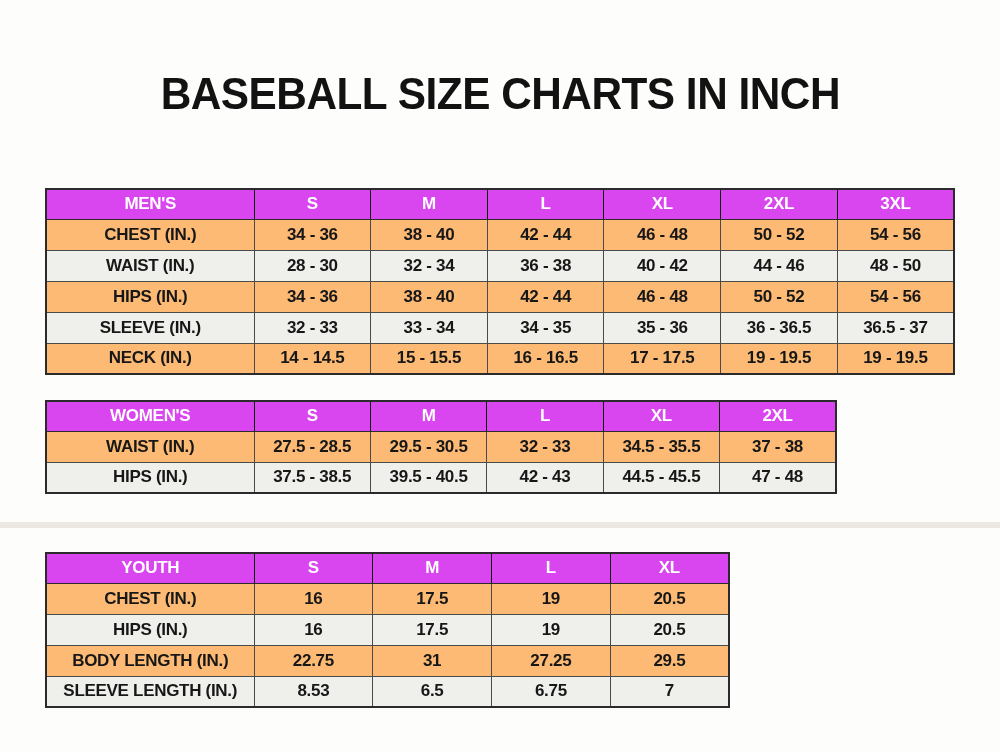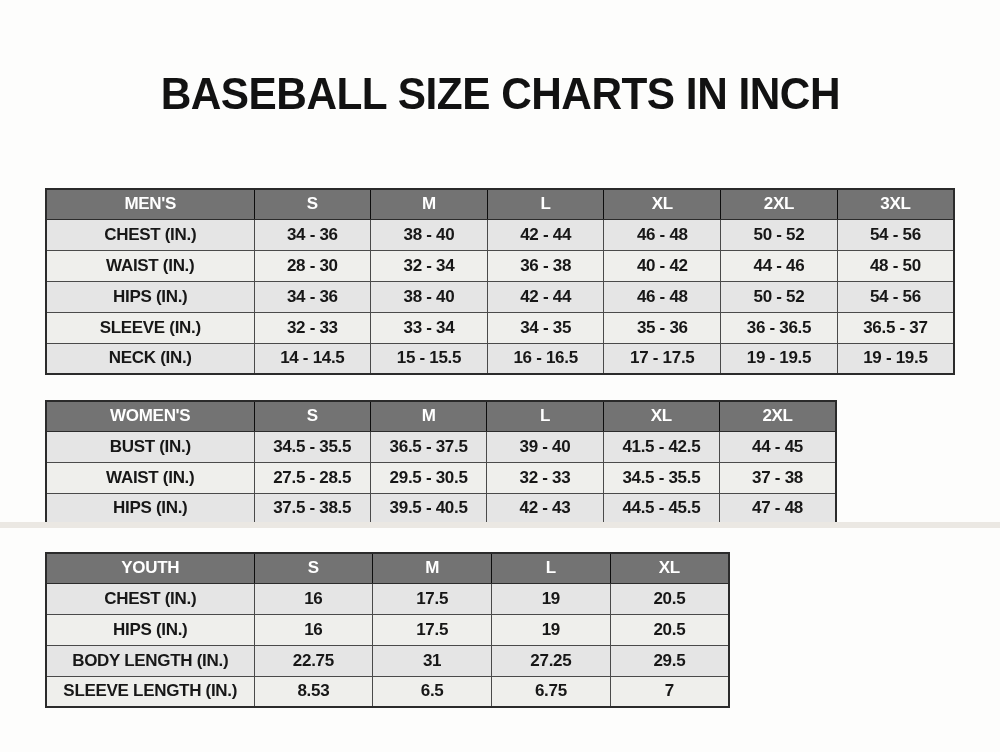--- a/index.html
+++ b/index.html
@@ -54,29 +54,29 @@
     border: 1px solid #4a4a4a;
     text-align: center;
     vertical-align: middle;
     font-weight: 700;
     letter-spacing: -0.3px;
     overflow: hidden;
     white-space: nowrap;
   }
 
   table.size-table thead th {
-    background: #737373;
+    background: #d946ef;
     color: #ffffff;
     height: 30px;
     font-size: 17px;
     border-color: #0d0d0d;
     border-bottom-color: #2b2b2b;
   }
 
-  table.size-table tbody tr { background: #e5e5e5; }
+  table.size-table tbody tr { background: #fdba74; }
   table.size-table tbody tr:nth-child(even) { background: #efefec; }
 
   table.size-table tbody th,
   table.size-table tbody td {
     height: 31px;
     font-size: 17px;
     color: #171717;
   }
 
   .bottom-strip {
@@ -181,28 +181,20 @@
           <th>WOMEN'S</th>
           <th>S</th>
           <th>M</th>
           <th>L</th>
           <th>XL</th>
           <th>2XL</th>
         </tr>
       </thead>
       <tbody>
         <tr>
-          <th>BUST (IN.)</th>
-          <td>34.5 - 35.5</td>
-          <td>36.5 - 37.5</td>
-          <td>39 - 40</td>
-          <td>41.5 - 42.5</td>
-          <td>44 - 45</td>
-        </tr>
-        <tr>
           <th>WAIST (IN.)</th>
           <td>27.5 - 28.5</td>
           <td>29.5 - 30.5</td>
           <td>32 - 33</td>
           <td>34.5 - 35.5</td>
           <td>37 - 38</td>
         </tr>
         <tr>
           <th>HIPS (IN.)</th>
           <td>37.5 - 38.5</td>

